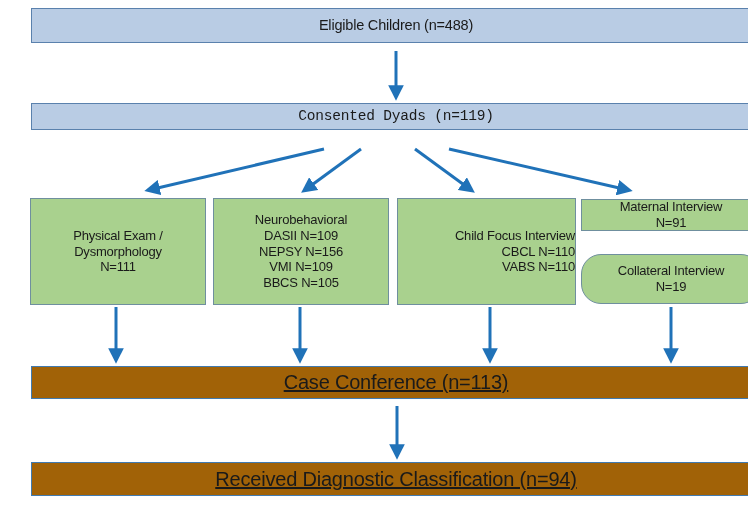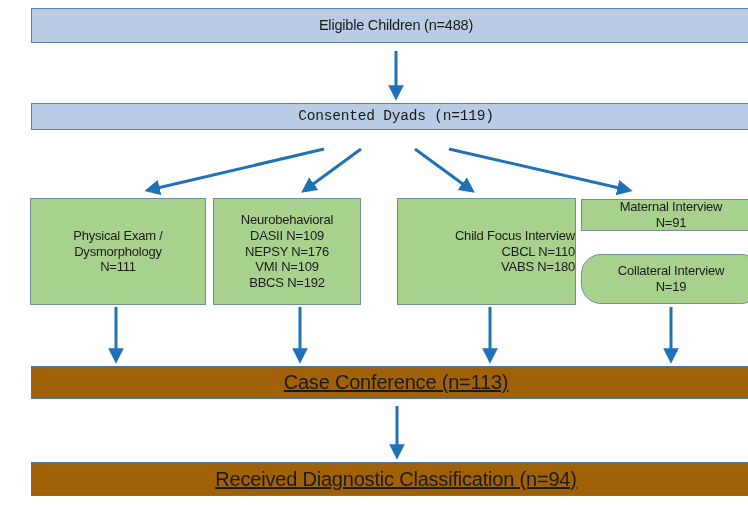--- a/index.html
+++ b/index.html
@@ -94,32 +94,32 @@
   <div class="node node-blue-light" style="left:8px; top:103px; width:730px; height:27px;font-family:Liberation Mono, monospace;">
     <span class="line">Consented Dyads (n=119)</span>
   </div>
 
   <div class="node node-green" style="left:7px; top:198px; width:176px; height:107px;align-items:center;">
     <span class="line">Physical Exam /</span>
     <span class="line">Dysmorphology</span>
     <span class="line">N=111</span>
   </div>
 
-  <div class="node node-green" style="left:190px; top:198px; width:148px; height:107px;">
+  <div class="node node-green" style="left:190px; top:198px; width:176px; height:107px;">
     <span class="line">Neurobehavioral</span>
     <span class="line">DASII N=109</span>
-    <span class="line">NEPSY N=176</span>
+    <span class="line">NEPSY N=156</span>
     <span class="line">VMI N=109</span>
-    <span class="line">BBCS N=192</span>
+    <span class="line">BBCS N=105</span>
   </div>
 
   <div class="node node-green" style="left:374px; top:198px; width:179px; height:107px;align-items:flex-end;">
     <span class="line">Child Focus Interview</span>
     <span class="line">CBCL N=110</span>
-    <span class="line">VABS N=180</span>
+    <span class="line">VABS N=110</span>
   </div>
 
   <div class="node node-green" style="left:558px; top:199px; width:180px; height:32px;">
     <span class="line">Maternal Interview</span>
     <span class="line">N=91</span>
   </div>
 
   <div class="node node-green" style="left:558px; top:254px; width:180px; height:50px;border-radius:20px;">
     <span class="line">Collateral Interview</span>
     <span class="line">N=19</span>

